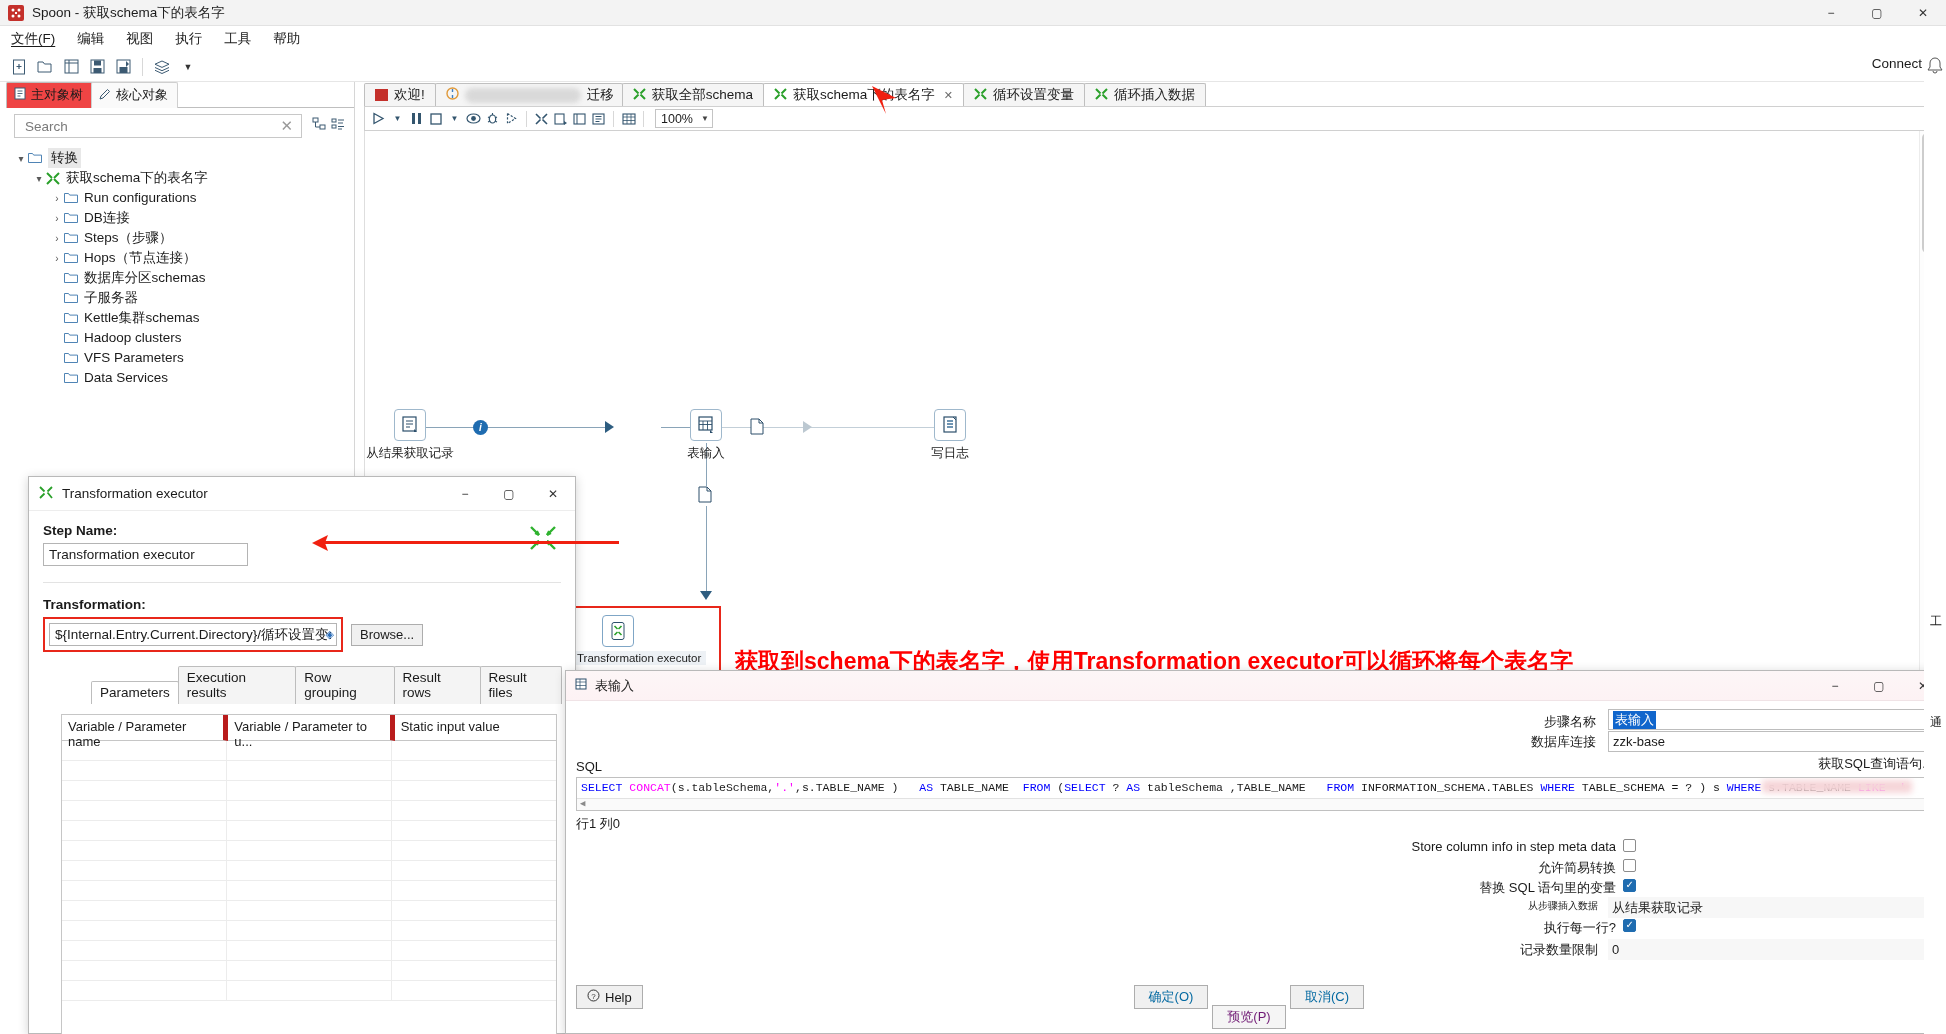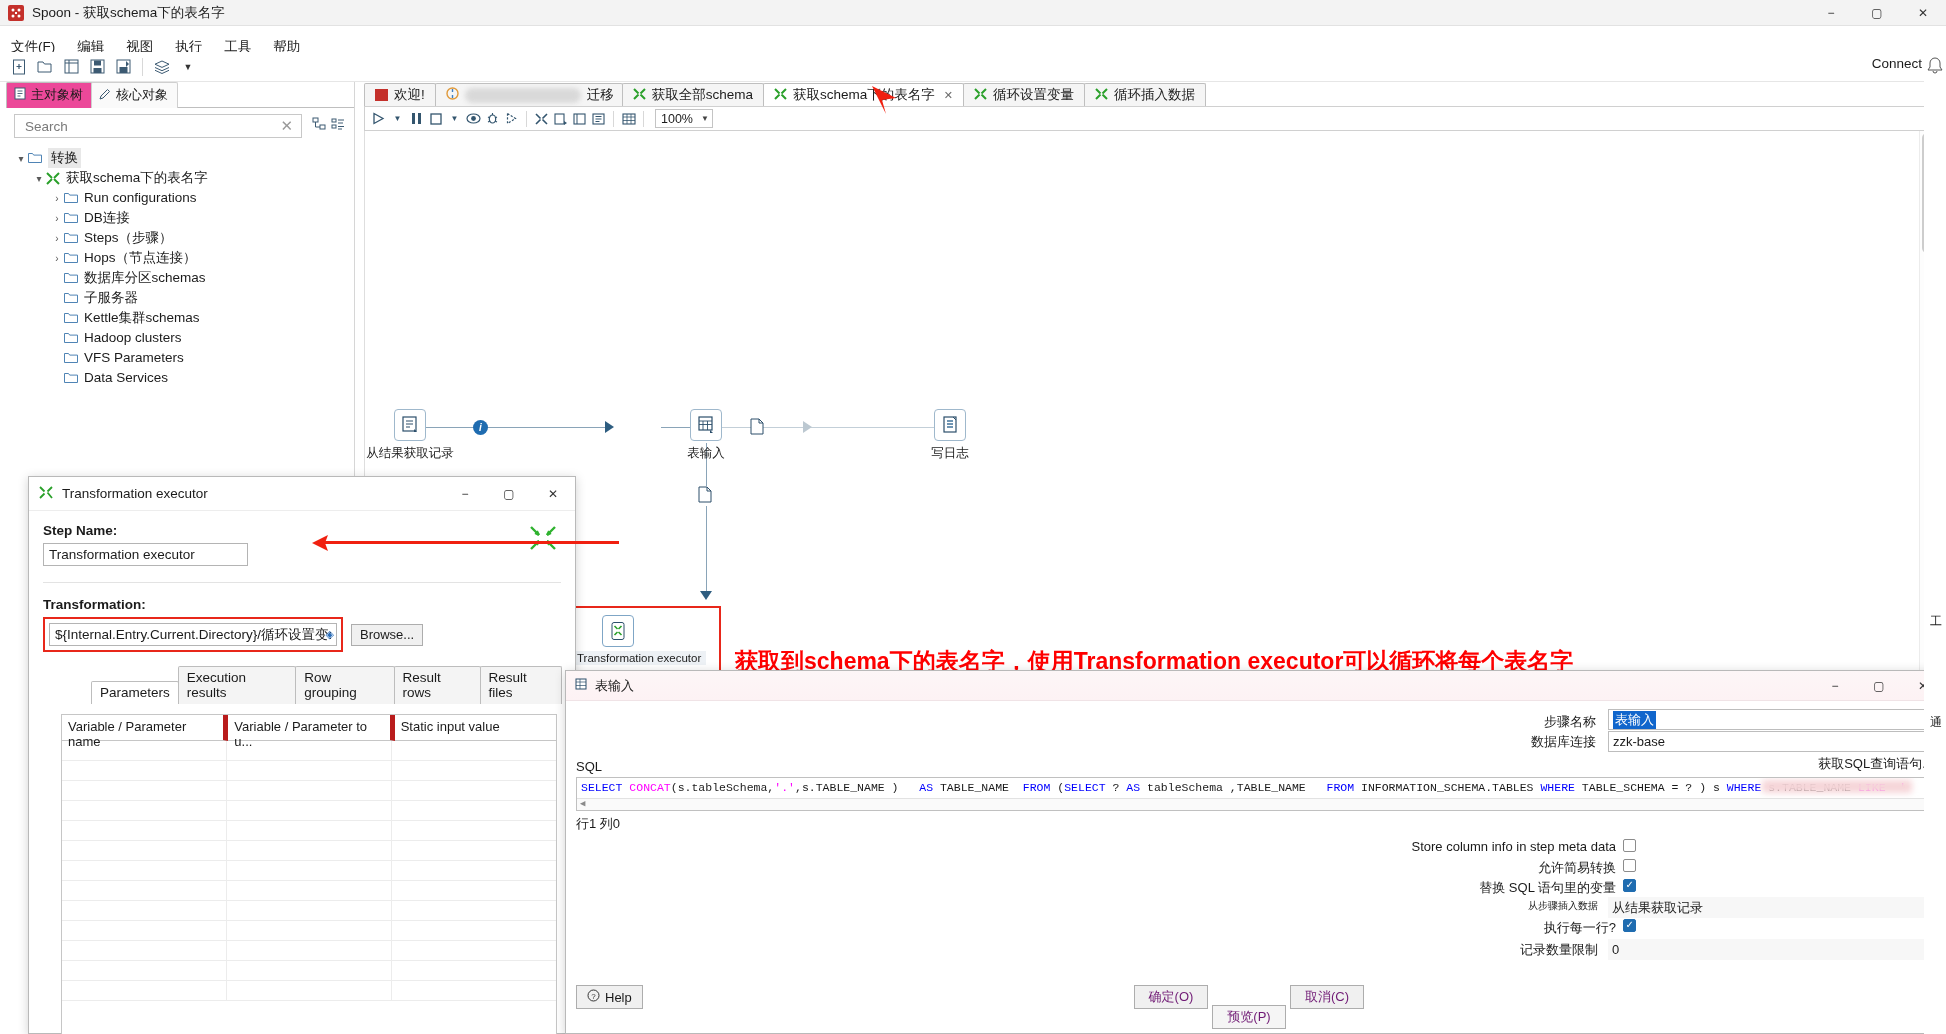--- a/index.html
+++ b/index.html
@@ -29,21 +29,21 @@
   .titlebar .title { font-size:13.5px; color:#1b1b1b; }
   .win-btns { position:absolute; right:0; top:0; height:26px; display:flex; }
   .win-btn {
     width:46px; height:26px; display:flex; align-items:center; justify-content:center;
     font-size:12px; color:#333;
   }
 
   
   .menubar {
     position:absolute; left:0; top:26px; width:1932px; height:26px;
-    background:#fff; display:flex; align-items:center; border-bottom:1px solid #fff;margin-top:8px;
+    background:#fff; display:flex; align-items:center; border-bottom:1px solid #fff;
   }
   .menubar .mi { padding:3px 11px; font-size:13.5px; color:#1b1b1b; }
 
   
   .maintoolbar {
     position:absolute; left:0; top:52px; width:1946px; height:30px;
     background:#fff; display:flex; align-items:center; border-bottom:1px solid #e6e6e6;
   }
   .tb-ico {
     width:22px; height:22px; margin:0 2px; display:flex; align-items:center;
@@ -56,21 +56,21 @@
   .leftpanel {
     position:absolute; left:0; top:82px; width:355px; height:952px;
     background:#fff; border-right:1px solid #d6d6d6;
   }
   .lp-tabs { display:flex; align-items:flex-end; height:26px; margin-left:6px; }
   .lp-tab {
     display:flex; align-items:center; gap:5px; padding:3px 9px 4px 7px;
     font-size:13px; color:#1b1b1b; border:1px solid #bfbfbf; border-bottom:none;
     background:#fff; border-radius:2px 2px 0 0; position:relative;
   }
-  .lp-tab.active { background:#ec4899; font-weight:normal; }
+  .lp-tab.active { background:#ef4444; font-weight:normal; }
   .lp-tab.inactive { background:#fafafa; border-color:#cfcfcf; margin-left:-2px; }
   .lp-tabfill { flex:1; border-bottom:1px solid #bfbfbf; height:100%; }
   .searchrow {
     margin:6px 8px 4px 14px; height:24px; border:1px solid #c8c8c8; background:#fff;
     display:flex; align-items:center; padding:0 4px 0 8px;
   }
   .searchrow input {
     border:none; outline:none; flex:1; font-size:13.5px; color:#14532d;
     font-family:"Liberation Sans", sans-serif; background:transparent;
   }
@@ -229,21 +229,21 @@
   .chk {
     width:13px; height:13px; border:1px solid #8c8c8c; background:#fff; display:inline-block;
     vertical-align:middle; border-radius:2px;
   }
   .chk.on { background:#1f6cb0; border-color:#1f6cb0; position:relative; }
   .chk.on:after {
     content:"✓"; color:#fff; font-size:10px; position:absolute; left:1.5px; top:-2px; line-height:14px;
   }
   .bigbtn {
     border:1px solid #adadad; background:#f0f0f0; font-size:13px; height:24px; min-width:74px;
-    display:inline-flex; align-items:center; justify-content:center; color:#701a75;
+    display:inline-flex; align-items:center; justify-content:center; color:#0369a1;
   }
   .bigbtn.disabled { color:#701a75; background:#f5f5f5;margin-top:20px; }
   .helpbtn { display:inline-flex; align-items:center; gap:5px; border:1px solid #adadad; background:#f0f0f0; height:24px; padding:0 10px; font-size:13px; }
 
   .rightedge { position:absolute; right:0; top:26px; width:22px; height:1008px; background:#fff; }
   .redge-txt { position:absolute; right:2px; font-size:12px; color:#1b1b1b; writing-mode:vertical-rl; }
   .scrollbar-v {
     position:absolute; right:0; width:14px; background:#fdfdfd; border-left:1px solid #ececec;
   }
   .sb-thumb { position:absolute; left:2px; width:10px; background:#cdcdcd; border-radius:5px; }

